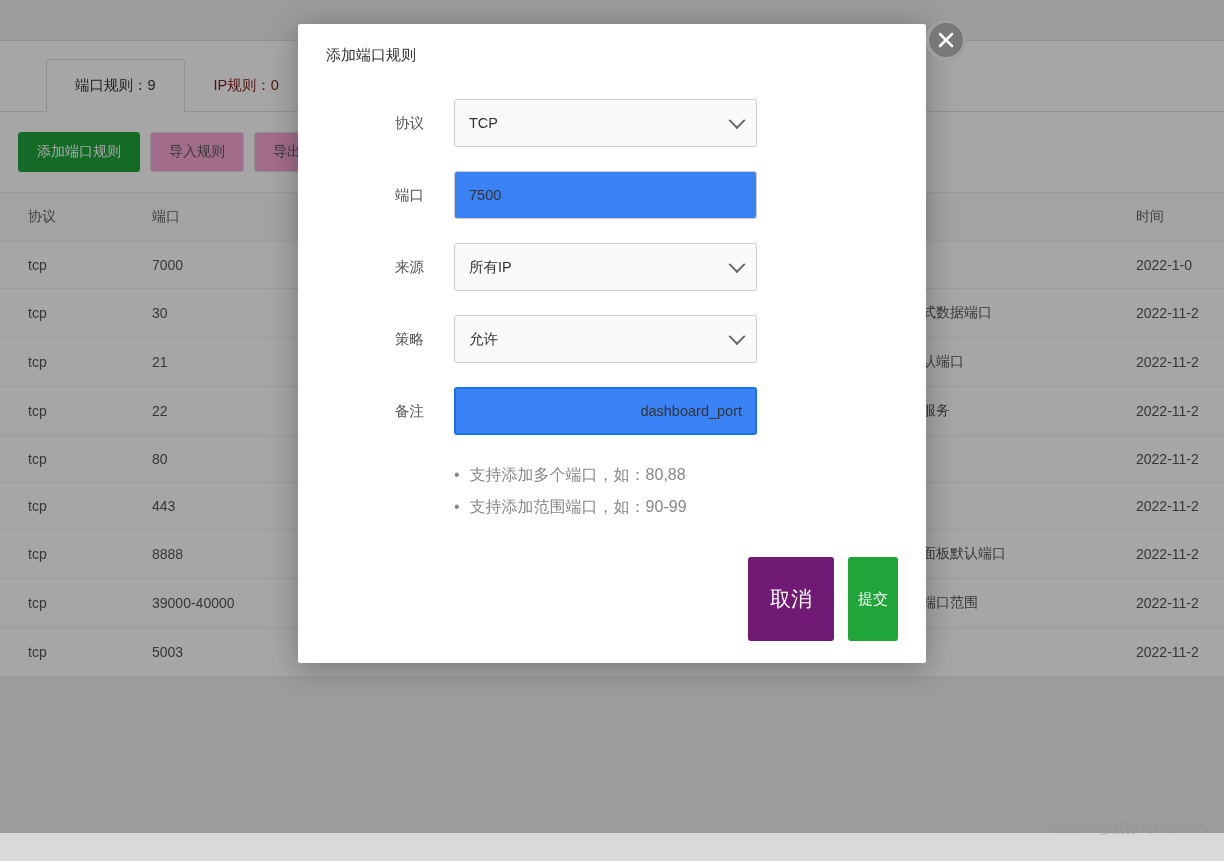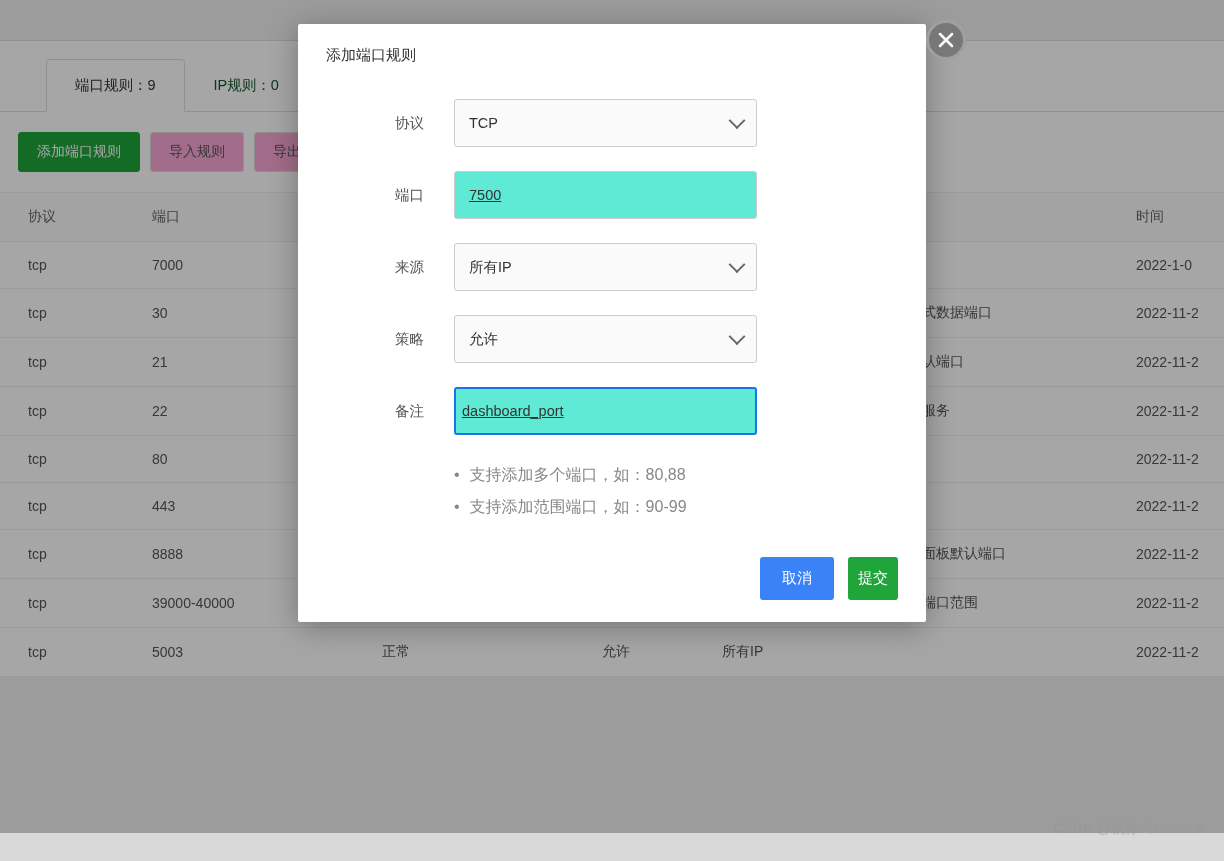--- a/index.html
+++ b/index.html
@@ -25,21 +25,21 @@
       border-top: 1px solid #ddd;
     }
     .tabs {
       display: flex;
       padding: 0 18px;
       padding-top: 18px;
     }
     .tab {
       padding: 16px 28px;
       font-size: 14.5px;
-      color: #14532d;
+      color: #7f1d1d;
       cursor: pointer;
       border: 1px solid transparent;
       border-bottom: none;
     }
     .tab.active {
       color: #333;
       border: 1px solid #ddd;
       border-bottom: 1px solid #fff;
       margin-bottom: -1px;
       background: #fff;
@@ -171,50 +171,50 @@
       position: absolute;
       right: 14px;
       top: 50%;
       width: 10px; height: 10px;
       border-right: 2px solid #666;
       border-bottom: 2px solid #666;
       transform: translateY(-70%) rotate(45deg);
       pointer-events: none;
     }
     .input {
-      background: #5eead4;
-      text-decoration: underline;
+      background: #3b82f6;
     }
     .input.focused {
       border: 2px solid #1a73e8;
-      padding: 0 6px;
+      padding: 0 13px;
+      text-align: right;
     }
     .hints {
       padding-left: 128px;
       color: #888;
       font-size: 16px;
       line-height: 2;
     }
     .hints .dot::before {
       content: '•';
       margin-right: 10px;
       color: #888;
     }
     .dialog-footer {
       display: flex;
       justify-content: flex-end;
       padding: 22px 28px;
       gap: 14px;
     }
     .btn-cancel {
-      background: #3b82f6;
+      background: #701a75;
       color: #fff;
       border: none;
-      padding: 12px 22px;
-      font-size: 15px;
+      padding: 28px 22px;
+      font-size: 21px;
       border-radius: 3px;
       cursor: pointer;
     }
     .btn-submit {
       background: #20a53a;
       color: #fff;
       border: none;
       padding: 12px 10px;
       font-size: 15px;
       border-radius: 3px;

